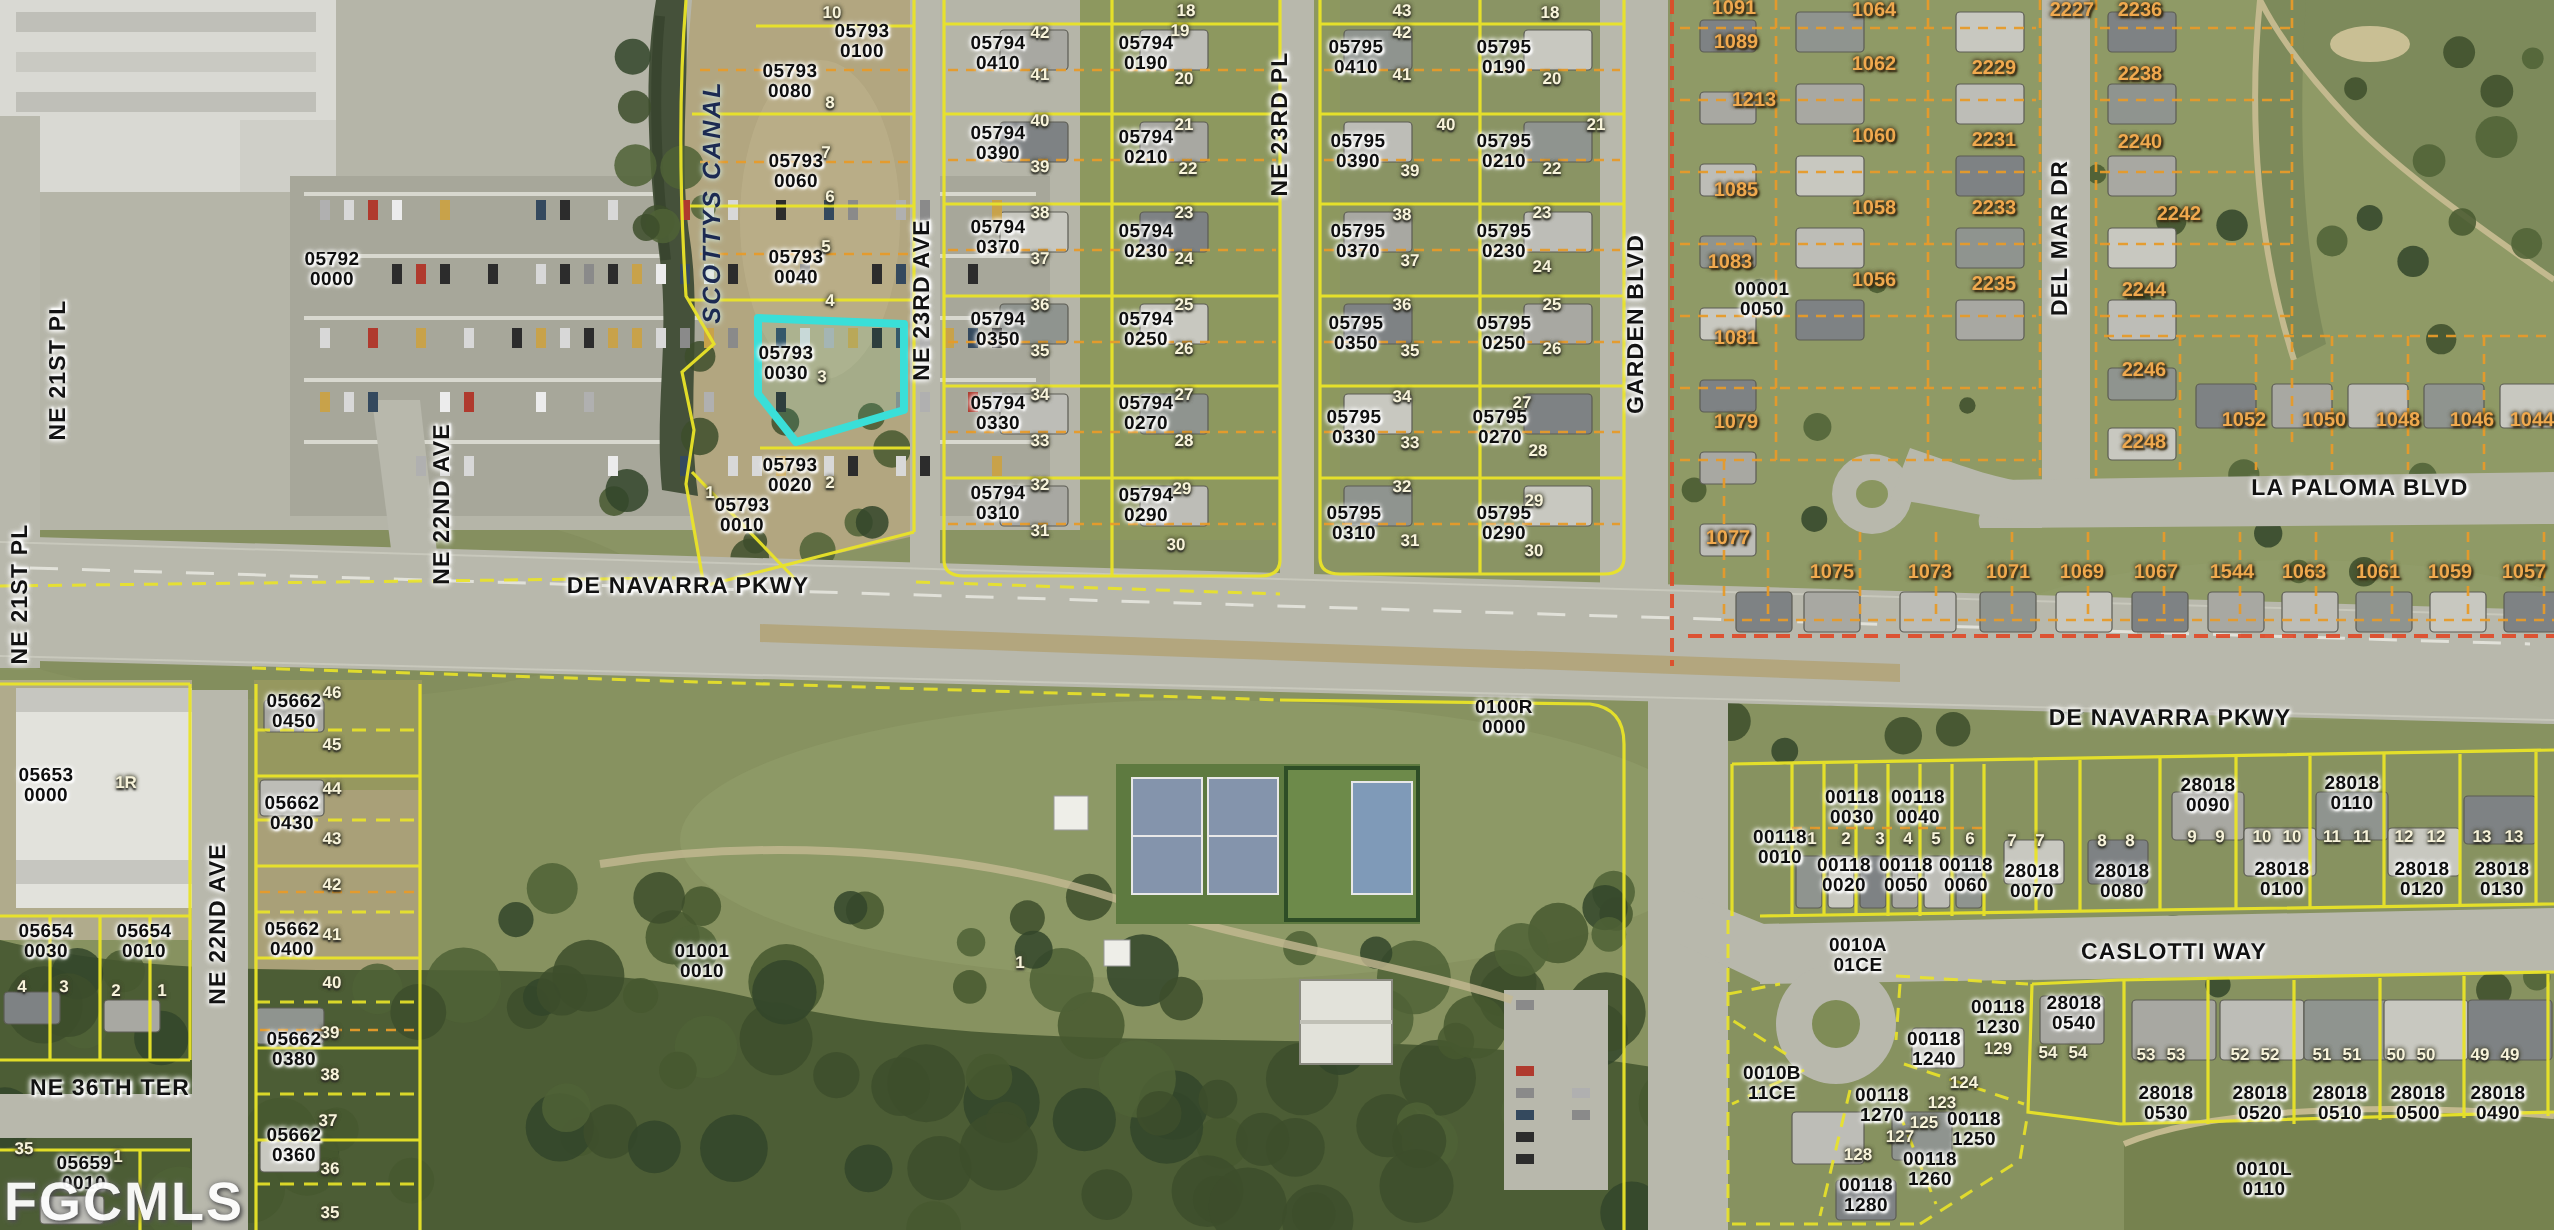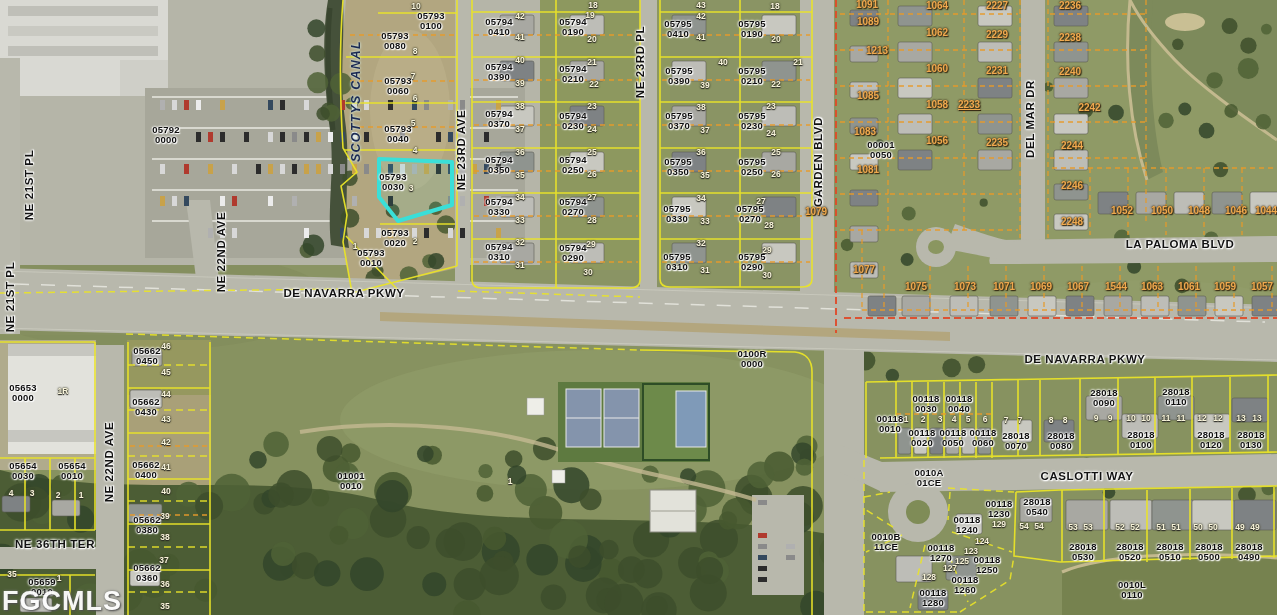--- a/index.html
+++ b/index.html
@@ -694,41 +694,41 @@
       <div class="pl" style="left: 1249px; top: 552px;">28018
 0490</div>
       <div class="pl" style="left: 1132px; top: 590px;">0010L
 0110</div>
       <div class="hn" style="left: 867px; top: 5px;">1091</div>
       <div class="hn" style="left: 868px; top: 22px;">1089</div>
       <div class="hn" style="left: 877px; top: 51px;">1213</div>
       <div class="hn" style="left: 868px; top: 96px;">1085</div>
       <div class="hn" style="left: 865px; top: 132px;">1083</div>
       <div class="hn" style="left: 868px; top: 170px;">1081</div>
-      <div class="hn" style="left: 816px; top: 212px;">1079</div>
+      <div class="hn" style="left: 868px; top: 212px;">1079</div>
       <div class="hn" style="left: 864px; top: 270px;">1077</div>
       <div class="hn" style="left: 916px; top: 287px;">1075</div>
       <div class="hn" style="left: 965px; top: 287px;">1073</div>
       <div class="hn" style="left: 1004px; top: 287px;">1071</div>
       <div class="hn" style="left: 1041px; top: 287px;">1069</div>
       <div class="hn" style="left: 1078px; top: 287px;">1067</div>
       <div class="hn" style="left: 1116px; top: 287px;">1544</div>
       <div class="hn" style="left: 1152px; top: 287px;">1063</div>
       <div class="hn" style="left: 1189px; top: 287px;">1061</div>
       <div class="hn" style="left: 1225px; top: 287px;">1059</div>
       <div class="hn" style="left: 1262px; top: 287px;">1057</div>
       <div class="hn" style="left: 937px; top: 6px;">1064</div>
       <div class="hn" style="left: 937px; top: 33px;">1062</div>
       <div class="hn" style="left: 937px; top: 69px;">1060</div>
       <div class="hn" style="left: 937px; top: 105px;">1058</div>
       <div class="hn" style="left: 937px; top: 141px;">1056</div>
-      <div class="hn" style="left: 997px; top: 6px;">2227</div>
+      <div class="hn" style="left: 1036px; top: 6px;">2227</div>
       <div class="hn" style="left: 997px; top: 35px;">2229</div>
       <div class="hn" style="left: 997px; top: 71px;">2231</div>
-      <div class="hn" style="left: 969px; top: 105px; text-decoration: underline;">2233</div>
+      <div class="hn" style="left: 997px; top: 105px;">2233</div>
       <div class="hn" style="left: 997px; top: 143px;">2235</div>
       <div class="hn" style="left: 1070px; top: 6px;">2236</div>
       <div class="hn" style="left: 1070px; top: 38px;">2238</div>
       <div class="hn" style="left: 1070px; top: 72px;">2240</div>
       <div class="hn" style="left: 1070px; top: 108px; padding-left: 39px;">2242</div>
       <div class="hn" style="left: 1072px; top: 146px;">2244</div>
       <div class="hn" style="left: 1072px; top: 186px;">2246</div>
       <div class="hn" style="left: 1072px; top: 222px;">2248</div>
       <div class="hn" style="left: 1122px; top: 211px;">1052</div>
       <div class="hn" style="left: 1162px; top: 211px;">1050</div>

